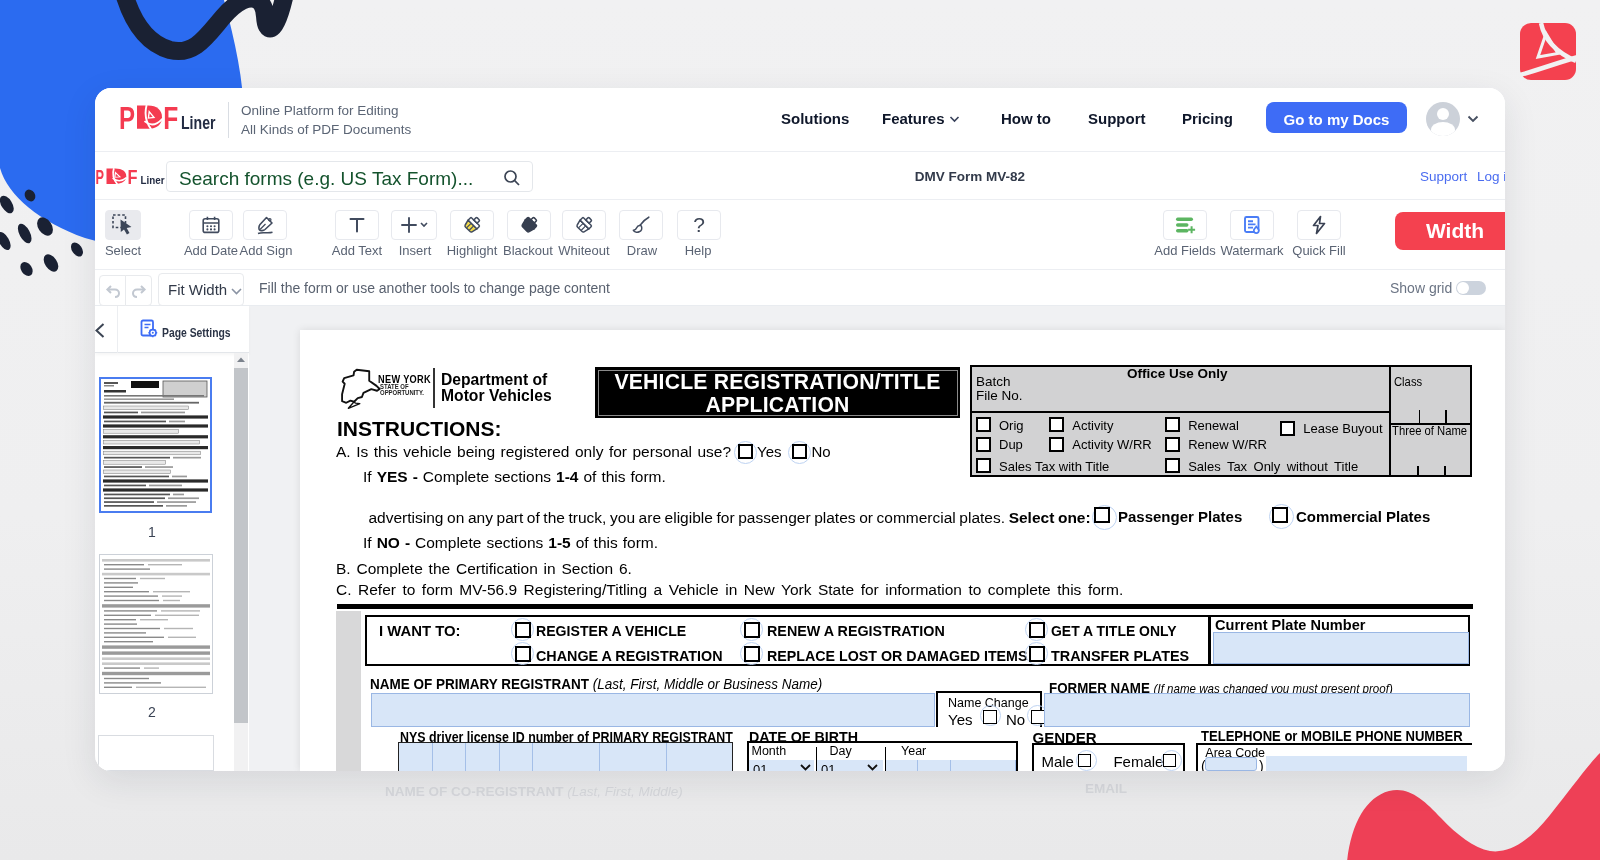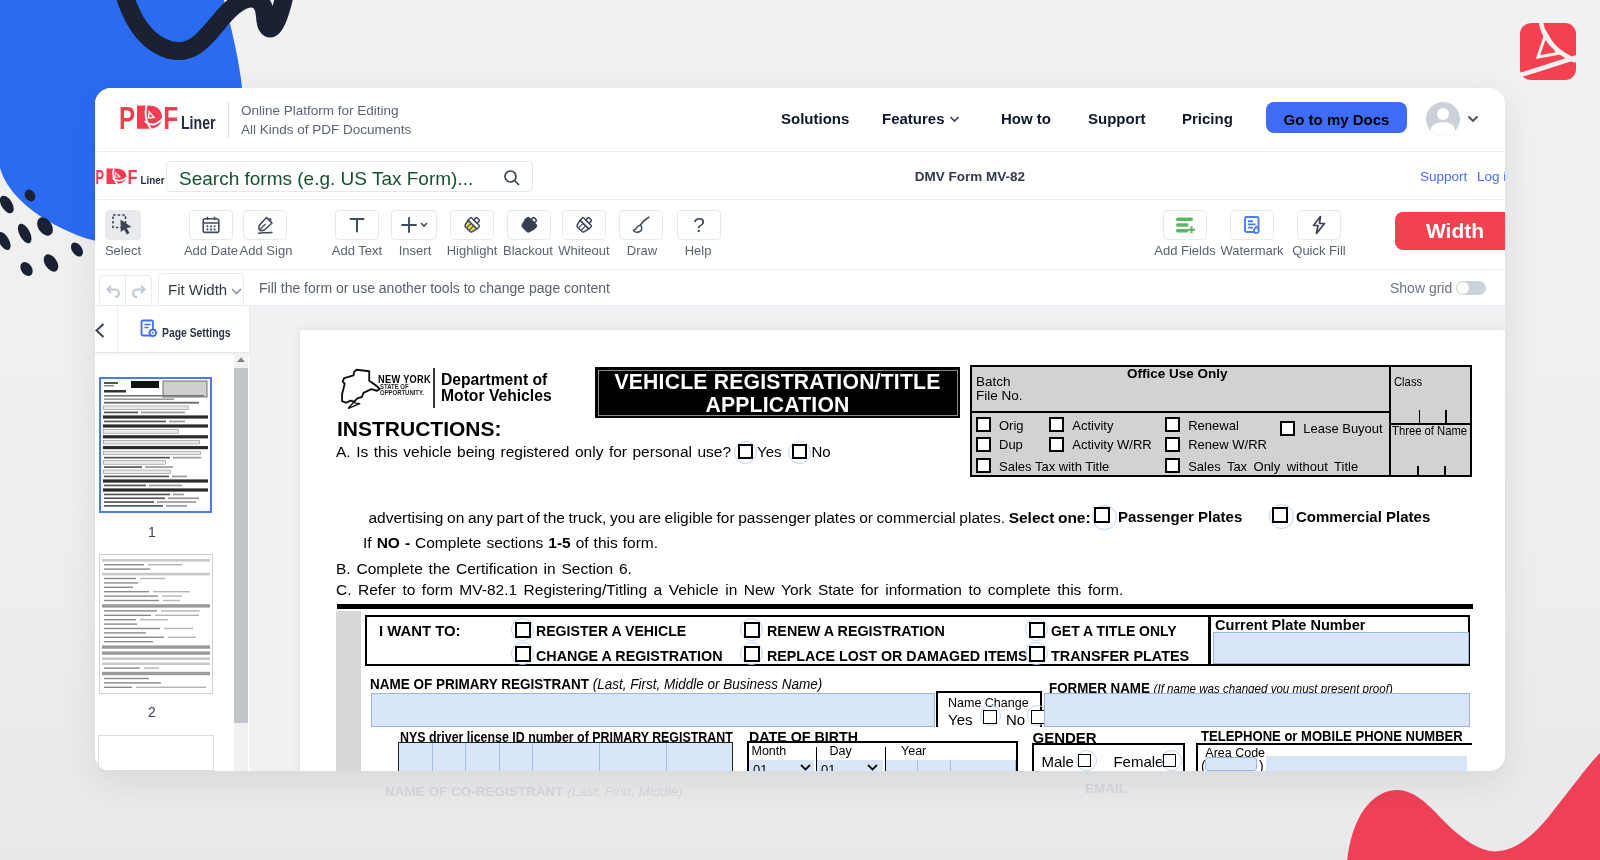--- a/index.html
+++ b/index.html
@@ -5,21 +5,21 @@
   * { margin:0; padding:0; box-sizing:border-box; }
   html,body { width:1600px; height:860px; overflow:hidden; }
   body { font-family:"Liberation Sans", sans-serif; background:linear-gradient(180deg,#f1f1f2 0%,#efeff0 60%,#e9e9ea 100%); position:relative; }
   .abs { position:absolute; }
   .card { position:absolute; left:95px; top:88px; width:1410px; height:683px; background:#fff; border-radius:16px; overflow:hidden; box-shadow:0 10px 34px rgba(30,40,60,0.10); }
   
   .nav { position:absolute; left:0; top:0; width:1410px; height:64px; border-bottom:1px solid #eceef2; background:#fff; }
   .nav-div { position:absolute; left:133px; top:14px; width:1px; height:36px; background:#d9dde3; }
   .tagline { position:absolute; left:146px; top:13px; font-size:13.5px; line-height:19px; color:#5b6575; }
   .navlink { position:absolute; top:22px; font-size:15px; font-weight:700; color:#0f172a; white-space:nowrap; }
-  .gtd { position:absolute; left:1171px; top:14px; width:141px; height:31px; background:#3e6cf6; border-radius:8px; color:#000000; font-size:15px; font-weight:700; text-align:center; line-height:35px; }
+  .gtd { position:absolute; left:1171px; top:14px; width:141px; height:31px; background:#3e6cf6; border-radius:8px; color:#ffffff; font-size:15px; font-weight:700; text-align:center; line-height:35px; }
   
   .srow { position:absolute; left:0; top:65px; width:1410px; height:47px; border-bottom:1px solid #eceef2; background:#fff; }
   .sinput { position:absolute; left:71px; top:8px; width:367px; height:31px; border:1px solid #e4e7eb; border-radius:4px; background:#fff; }
   .sinput span.ph { position:absolute; left:12px; top:6px; font-size:19px; color:#14532d; }
   .stitle { position:absolute; left:780px; top:16px; width:190px; text-align:center; font-size:13.5px; font-weight:700; color:#323a4a; }
   .slink { position:absolute; top:16px; font-size:13.5px; color:#4a6cf0; white-space:nowrap; }
   
   .tbar { position:absolute; left:0; top:113px; width:1410px; height:69px; border-bottom:1px solid #eceef2; background:#fff; }
   .tbtn { position:absolute; top:9px; width:44px; height:30px; border:1px solid #e7e9ee; border-radius:4px; background:#fff; display:flex; align-items:center; justify-content:center; }
   .tlab { position:absolute; top:42px; font-size:13px; color:#5a6373; white-space:nowrap; transform:translateX(-50%); }
@@ -335,30 +335,31 @@
       </div>
 
       <div class="ft" style="left:37px;top:85.5px;font-size:21px;font-weight:bold;">INSTRUCTIONS:</div>
       <div class="ft" style="left:36px;top:113px;font-size:15.5px;word-spacing:1.2px;">A. Is this vehicle being registered only for personal use?</div>
       <div class="circ" style="left:434px;top:111px;"></div>
       <div class="cb" style="left:438px;top:114px;"></div>
       <div class="ft" style="left:457px;top:113px;">Yes</div>
       <div class="circ" style="left:488px;top:111px;"></div>
       <div class="cb" style="left:491.5px;top:114px;"></div>
       <div class="ft" style="left:511.5px;top:113px;">No</div>
+      <div class="ft" style="left:63px;top:138px;font-size:15.5px;word-spacing:0.7px;">If <b>YES -</b> Complete sections <b>1-4</b> of this form.</div>
       <div class="ft" style="left:68.5px;top:179px;font-size:15.5px;word-spacing:-0.7px;">advertising on any part of the truck, you are eligible for passenger plates or commercial plates. <b>Select one:</b></div>
       <div class="circ" style="left:792px;top:175px;width:25px;height:25px;"></div>
       <div class="cb" style="left:794px;top:177px;width:16px;height:16px;"></div>
       <div class="ft" style="left:818px;top:178px;font-weight:bold;">Passenger Plates</div>
       <div class="circ" style="left:969px;top:174px;width:25px;height:25px;"></div>
       <div class="cb" style="left:971.5px;top:176.7px;width:16px;height:16px;"></div>
       <div class="ft" style="left:996px;top:178px;font-weight:bold;">Commercial Plates</div>
       <div class="ft" style="left:63px;top:204px;font-size:15.5px;word-spacing:0.7px;">If <b>NO -</b> Complete sections <b>1-5</b> of this form.</div>
       <div class="ft" style="left:36px;top:230px;font-size:15.5px;word-spacing:1.5px;">B. Complete the Certification in Section 6.</div>
-      <div class="ft" style="left:36px;top:251px;font-size:15.5px;word-spacing:2.2px;">C. Refer to form MV-82.1 Registering/Titling a Vehicle in New York State for information to complete this form.</div>
+      <div class="ft" style="left:36px;top:251px;font-size:15.5px;word-spacing:2.2px;">C. Refer to form MV-56.9 Registering/Titling a Vehicle in New York State for information to complete this form.</div>
 
       <div class="abs" style="left:37px;top:274px;width:1136px;height:5px;background:#000;"></div>
 
       <div class="abs" style="left:36.4px;top:281.2px;width:24.8px;height:160px;background:#d8d8d9;"></div>
 
       <div class="abs" style="left:65px;top:285px;width:1105px;height:51px;border:2px solid #000;"></div>
       <div class="abs" style="left:908px;top:285px;width:2.5px;height:51px;background:#000;"></div>
       <div class="ft" style="left:79px;top:292px;font-size:15.5px;font-weight:bold;transform:scaleX(0.96);transform-origin:0 0;">I WANT TO:</div>
       <div class="circ" style="left:211px;top:288px;"></div>
       <div class="cb" style="left:215px;top:292px;width:16px;height:16px;"></div>

